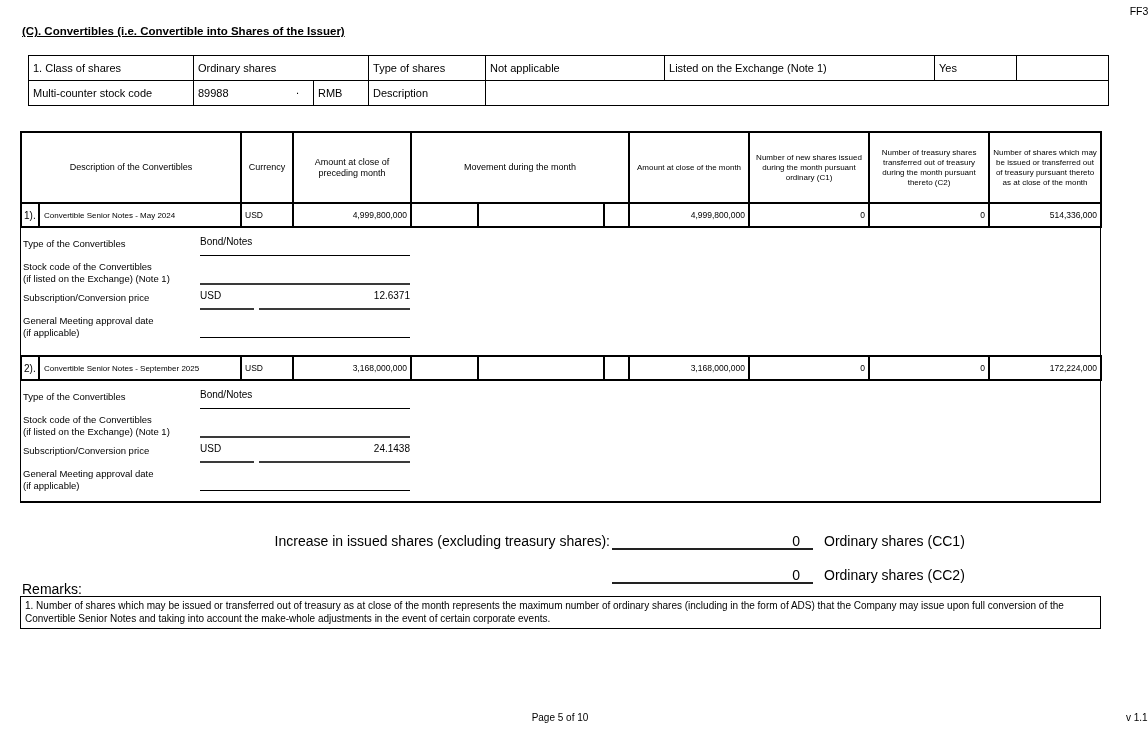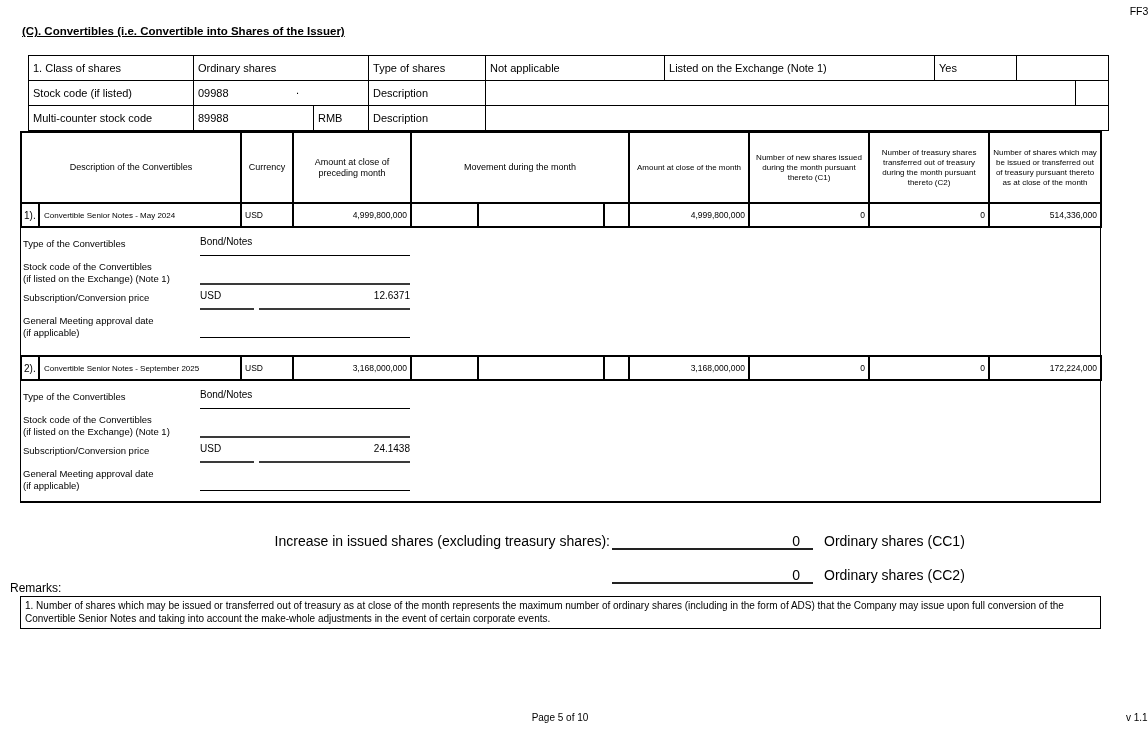--- a/index.html
+++ b/index.html
@@ -43,21 +43,21 @@
 
   
   .sumrow   { position:absolute; left:20px; width:1080px; height:22px; font-size:14px; }
   .sumlabel { position:absolute; left:0; top:4px; width:590px; text-align:right; }
   .sumline  { position:absolute; left:592px; top:0; width:201px; height:21px;
               border-bottom:2px solid #222; text-align:right; box-sizing:border-box;
               padding:4px 13px 0 0; }
   .sumunit  { position:absolute; left:804px; top:4px; }
 
   
-  .remarks-label { position:absolute; left:10px; top:581px; font-size:12px; }
+  .remarks-label { position:absolute; left:22px; top:581px; font-size:14px; }
   .remarks-box   { position:absolute; left:20px; top:596px; width:1071px; height:27px;
                    border:1px solid #000; font-size:10px; line-height:13px; padding:2px 4px; }
 
   
   .page-num { position:absolute; left:20px; top:712px; width:1080px; text-align:center; font-size:10px; }
   .version  { position:absolute; right:40px; top:712px; font-size:10px;margin-left:44px; }
 </style>
 </head>
 <body>
 
@@ -82,27 +82,20 @@
         <tr>
       <td>1. Class of shares</td>
       <td colspan="2">Ordinary shares</td>
       <td>Type of shares</td>
       <td>Not applicable</td>
       <td>Listed on the Exchange (Note 1)</td>
       <td>Yes</td>
       <td colspan="2"></td>
     </tr>
     <tr>
-      <td>Stock code (if listed)</td>
-      <td colspan="2">09988</td>
-      <td>Description</td>
-      <td colspan="4"></td>
-      <td></td>
-    </tr>
-    <tr>
       <td>Multi-counter stock code</td>
       <td>89988</td>
       <td>RMB</td>
       <td>Description</td>
       <td colspan="5"></td>
     </tr>
   </tbody>
     </table>
   <span class="straydot">.</span>
 
@@ -122,21 +115,21 @@
         <col style="width:120px">
         <col style="width:112px">
     </colgroup>
     <tbody>
         <tr style="height:71px">
       <td colspan="2" class="hc">Description of the Convertibles</td>
       <td class="hc">Currency</td>
       <td class="hc">Amount at close of preceding month</td>
       <td colspan="3" class="hc">Movement during the month</td>
       <td class="hc hcs">Amount at close of the month</td>
-      <td class="hc hcs">Number of new shares issued during the month pursuant thereto (C1)</td>
+      <td class="hc hcs">Number of new shares issued during the month pursuant ordinary (C1)</td>
       <td class="hc hcs">Number of treasury shares transferred out of treasury during the month pursuant thereto (C2)</td>
       <td class="hc hcs">Number of shares which may be issued or transferred out of treasury pursuant thereto as at close of the month</td>
     </tr>
     <tr class="drow">
       <td class="num">1).</td>
       <td class="desc">Convertible Senior Notes - May 2024</td>
       <td class="cur">USD</td>
       <td class="amt">4,999,800,000</td>
       <td></td>
       <td></td>

